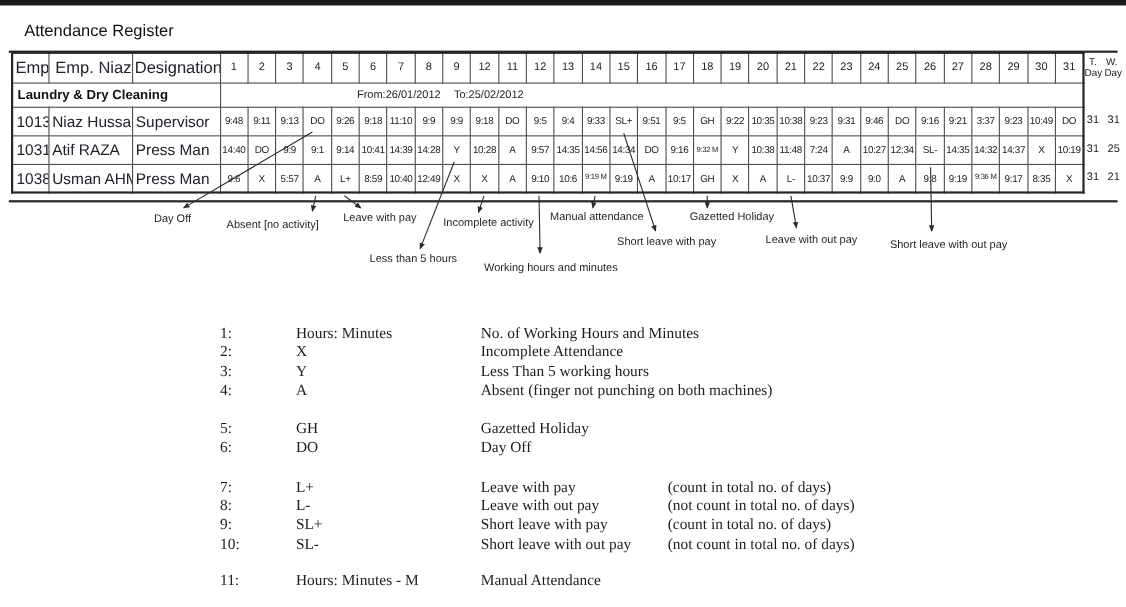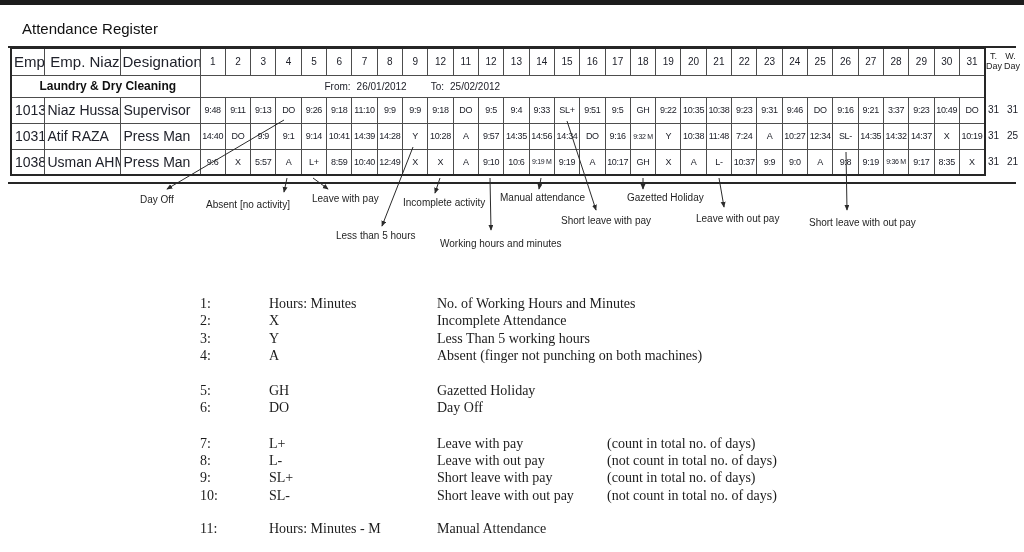--- a/index.html
+++ b/index.html
@@ -20,24 +20,24 @@
     border:2px solid #262626;
   }
   .register th, .register td {
     border:1px solid #4d4d4d; padding:0; text-align:center; vertical-align:middle;
     overflow:hidden; white-space:nowrap; font-weight:normal; color:#20222b;
   }
   tr.hdr { height:27px; }
   tr.hdr th { font-size:10px; }
   tr.hdr th.meta { text-align:right; padding-left:2px; font-size:15px; }
   tr.grp { height:22px; }
-  tr.grp td.dept  { font-weight:bold; font-size:12px; text-align:center; padding-left:4px; color:#111; }
+  tr.grp td.dept  { font-weight:bold; font-size:12px; text-align:left; padding-left:4px; color:#111; }
   tr.grp td.range { text-align:left; font-size:10px; padding-left:124px; }
-  tr.grp td.range .tolbl { margin-left:24px; }
-  tr.grp td.range .dt { margin-left:6px; }
+  tr.grp td.range .tolbl { margin-left:12px; }
+  tr.grp td.range .dt { }
   tr.data { height:26px; }
   tr.data td.cid, tr.data td.cname, tr.data td.cdesig { text-align:left; padding-left:3px; font-size:14px; }
   tr.data td.day { font-size:9px; letter-spacing:-0.3px; }
   .c-red    { color:#e0503e; }
   .c-salmon { color:#ec8576; }
   .c-green  { color:#11a14c; }
   .c-blue   { color:#4472c4; }
   .c-purple { color:#7030a0; }
   .c-brown  { color:#a9573f; }
   .c-manual { color:#2f3fe8; font-size:7px !important; letter-spacing:0; }

